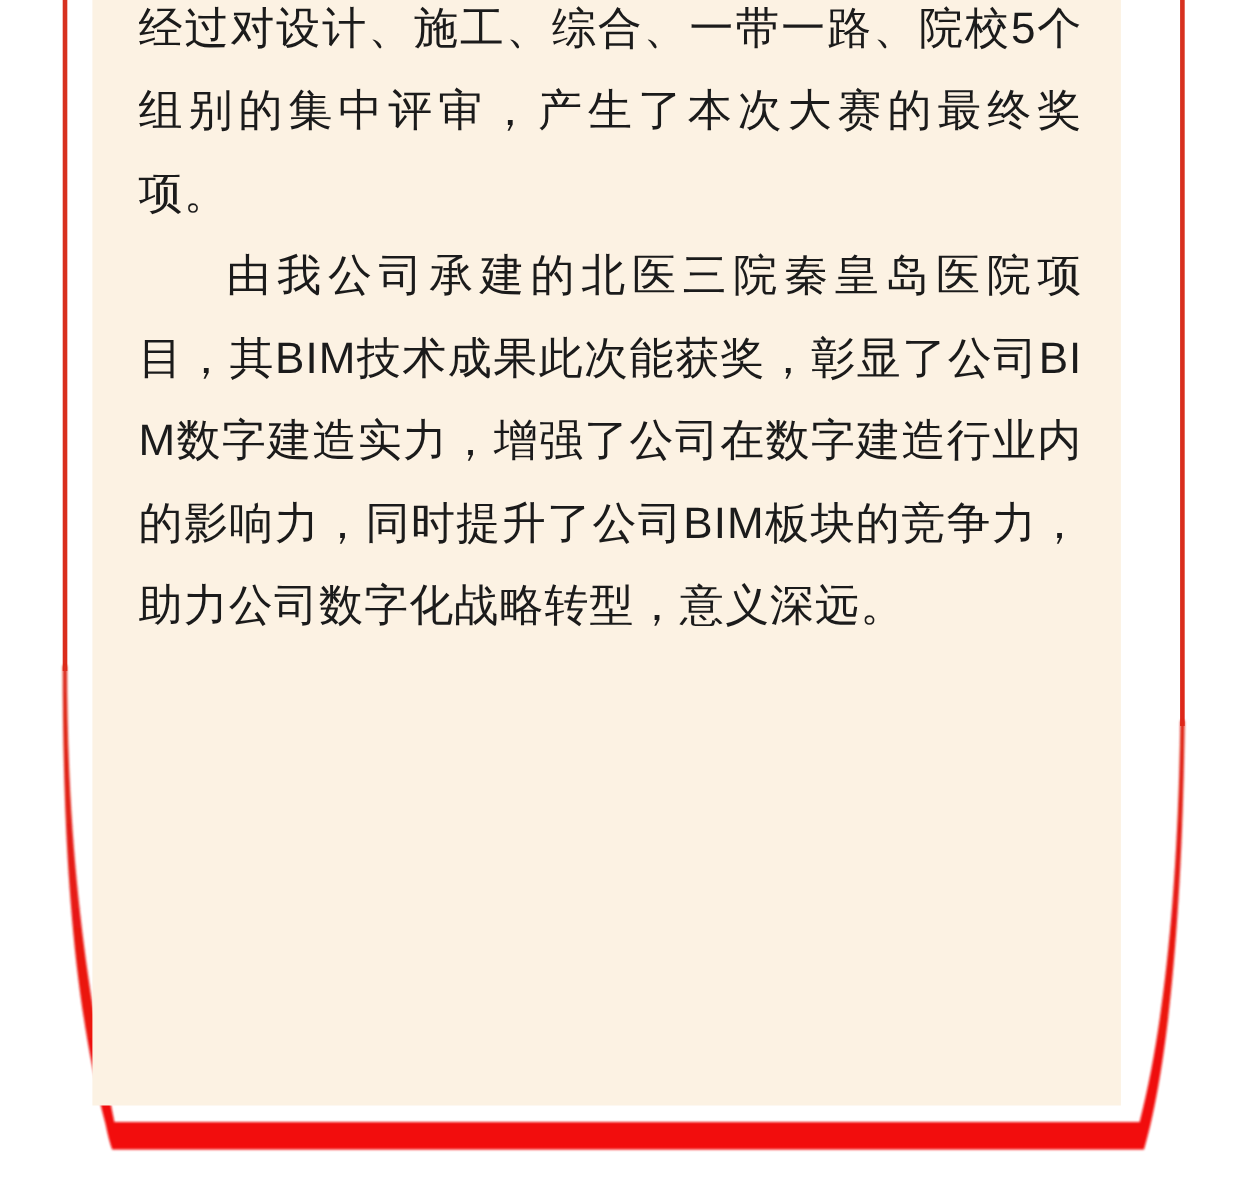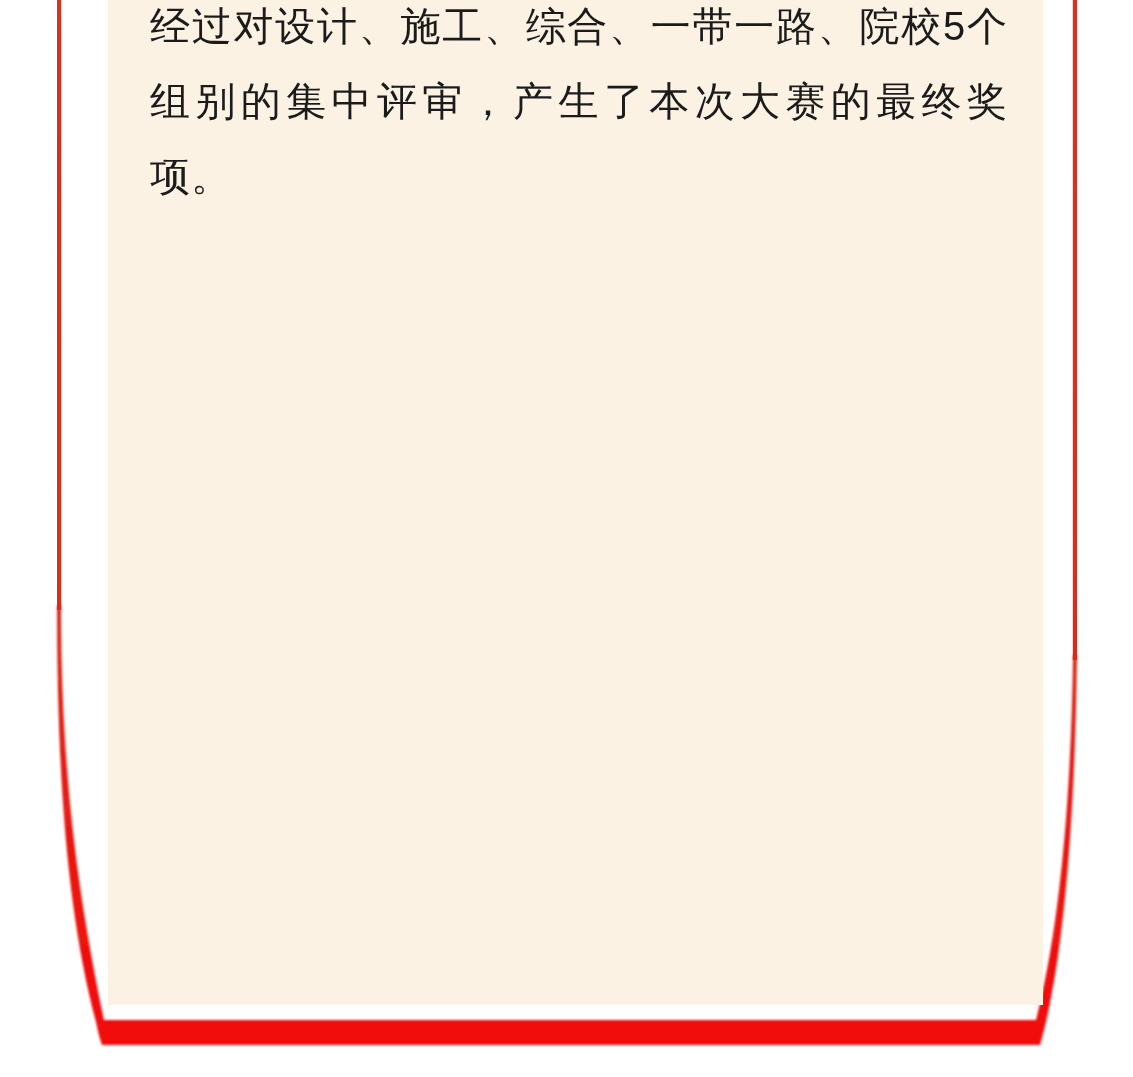--- a/index.html
+++ b/index.html
@@ -12,21 +12,21 @@
     font-family: "Liberation Sans", sans-serif;
   }
   .frame-svg {
     position: absolute;
     left: 0; top: 0;
     width: 1133px; height: 1077px;
     pointer-events: none;
   }
   .panel {
     position: absolute;
-    left: 108px;
+    left: 84px;
     top: 0;
     width: 935px;
     height: 1005px;
     background: #fcf2e3;
     box-sizing: border-box;
     padding: 0 35px 0 42px;
     overflow: hidden;
   }
   .panel .text-block { margin-top: -11px; }
   .panel p {
@@ -72,16 +72,17 @@
              L 1073 655
              C 1071 810, 1058 935, 1036 1020
              L 104 1020
              C 79 900, 61 778, 61 605
              Z"></path>
   </svg>
 
   <div class="panel">
     <div class="text-block">
       <p>经过对设计、施工、综合、一带一路、院校5个组别的集中评审，产生了本次大赛的最终奖项。</p>
+      <p class="indent">由我公司承建的北医三院秦皇岛医院项目，其BIM技术成果此次能获奖，彰显了公司BIM数字建造实力，增强了公司在数字建造行业内的影响力，同时提升了公司BIM板块的竞争力，助力公司数字化战略转型，意义深远。</p>
     </div>
   </div>
 
 </div>
 
 </body></html>

